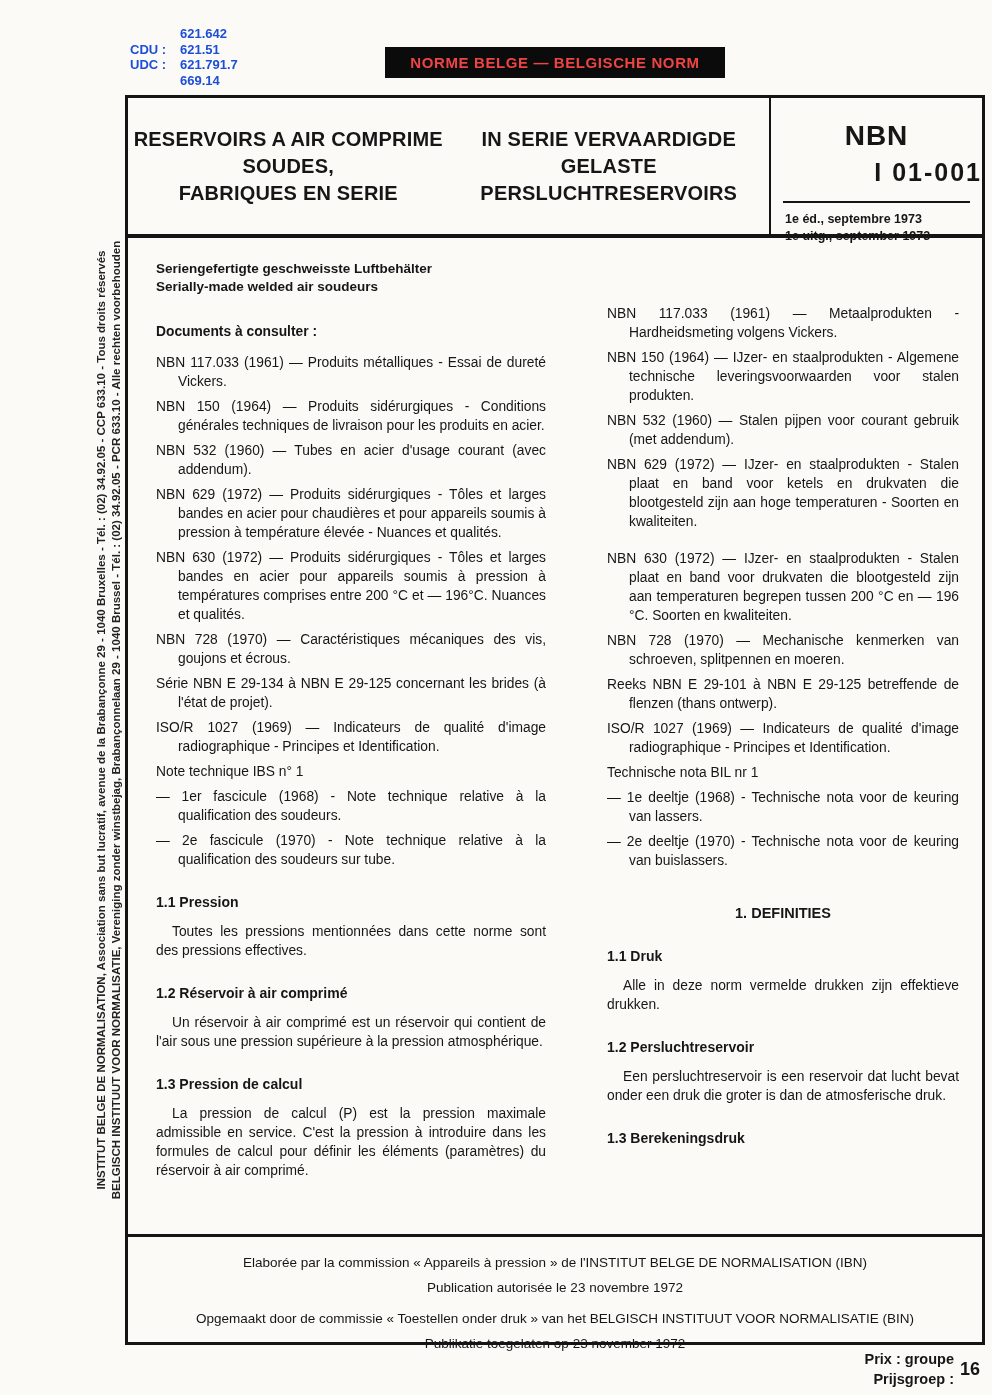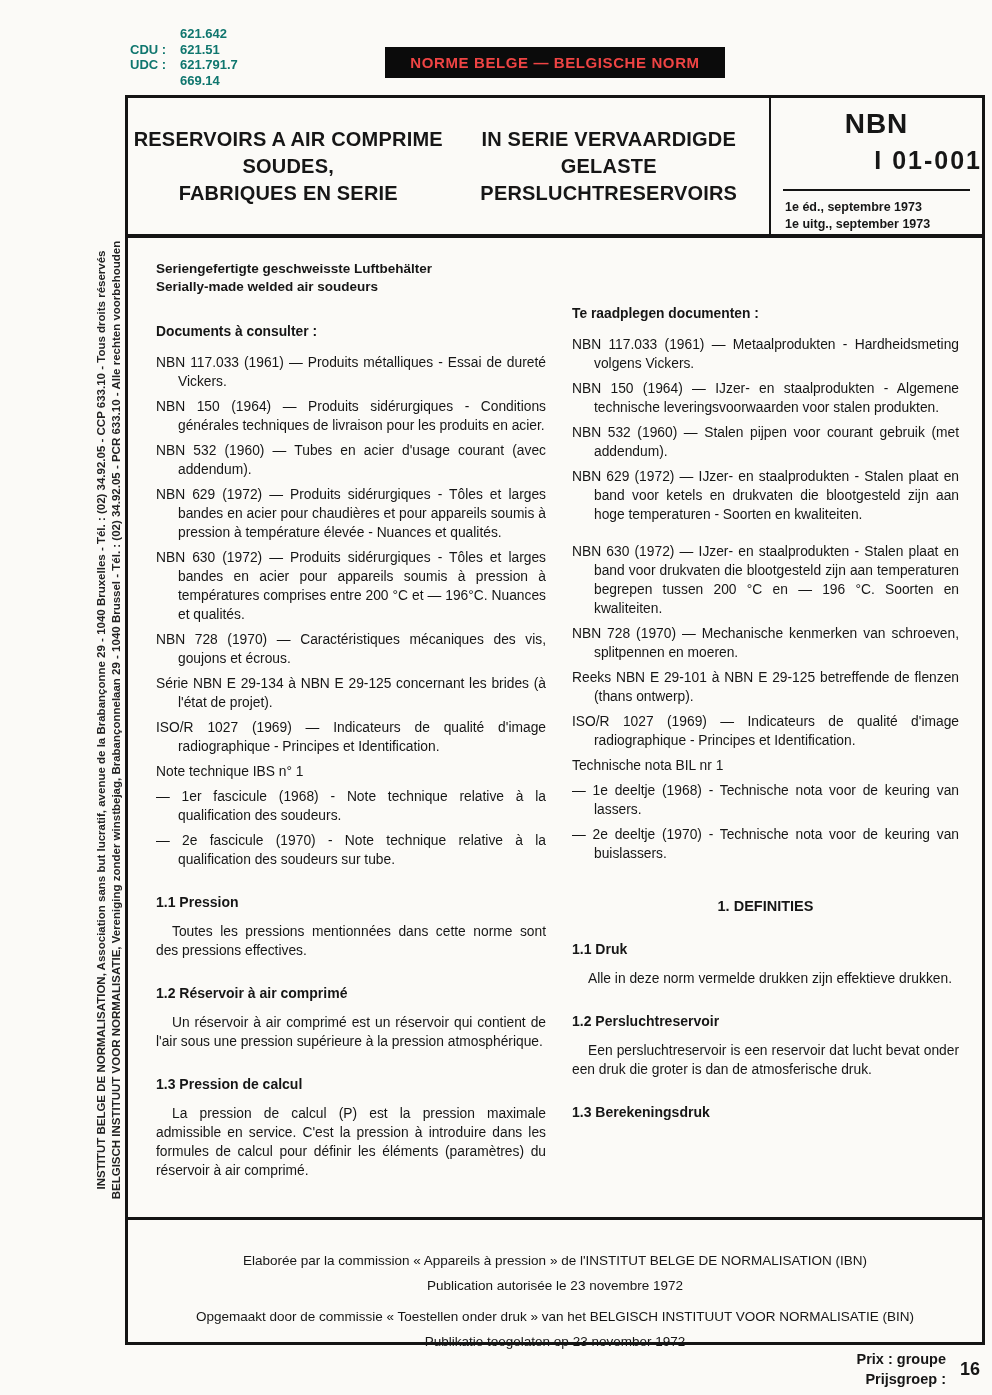--- a/index.html
+++ b/index.html
@@ -8,21 +8,21 @@
     background:#e9e7e2;
     font-family:"Liberation Sans", sans-serif;
     color:#161616;
     -webkit-font-smoothing:antialiased;
   }
   .page{
     position:relative;width:992px;height:1395px;
     background:#fbfaf7;overflow:hidden;
   }
   
-  .codes{position:absolute;left:130px;top:26px;font-size:13px;line-height:15.5px;font-weight:bold;color:#0f766e;}
+  .codes{position:absolute;left:130px;top:26px;font-size:13px;line-height:15.5px;font-weight:bold;color:#1d4ed8;}
   .code-row{display:flex;}
   .code-label{width:50px;display:inline-block;}
   .code-value{display:inline-block;}
   
   .banner{
     position:absolute;left:385px;top:47px;width:340px;height:31px;
     background:#0b0b0b;color:#ef4444;
     display:flex;align-items:center;justify-content:center;
     font-size:15px;font-weight:bold;letter-spacing:.6px;white-space:nowrap;
   }
@@ -39,48 +39,48 @@
     position:absolute;left:125px;top:95px;width:860px;height:1250px;
     border:3px solid #141414;background:#fbfaf7;box-sizing:border-box;
   }
   .header{display:flex;height:136px;border-bottom:4px solid #141414;}
   .titles{flex:1;display:flex;}
   .title-block{
     width:50%;display:flex;flex-direction:column;justify-content:center;align-items:center;
     font-size:20px;font-weight:bold;line-height:27px;text-align:center;letter-spacing:.2px;
   }
   .nbn-box{width:213px;border-left:2px solid #141414;box-sizing:border-box;display:flex;flex-direction:column;}
-  .nbn-org{font-size:28px;font-weight:bold;text-align:center;margin-top:10px;letter-spacing:1px;}
+  .nbn-org{font-size:28px;font-weight:bold;text-align:center;margin-top:22px;letter-spacing:1px;}
   .nbn-code{font-size:25px;font-weight:bold;text-align:right;margin-top:6px;letter-spacing:2px;}
   .nbn-rule{border:none;border-top:2px solid #141414;margin:14px 12px 8px 12px;width:auto;}
   .nbn-editions{font-size:12.5px;font-weight:bold;line-height:17px;padding-left:14px;}
   
-  .body-cols{display:flex;padding:22px 23px 0 28px;box-sizing:border-box;}
+  .body-cols{display:flex;padding:22px 23px 0 28px;box-sizing:border-box;gap:35px;}
   .col{width:390px;font-size:13.8px;line-height:19px;text-align:justify;}
   .col-fr{margin-right:26px;}
   .col-nl{flex:1;padding-top:44px;}
   .subtitle{font-weight:bold;font-size:13.5px;line-height:18px;margin:0 0 0 0;}
   .docs-heading{font-weight:bold;margin:26px 0 12px 0;}
   .col-nl .docs-heading{margin-top:0;}
   .doc{margin:0 0 6px 0;padding-left:22px;text-indent:-22px;}
   .gap-top{margin-top:18px;}
   .def-heading{font-weight:bold;text-align:center;font-size:14.5px;margin:34px 0 4px 0;}
   .sub{font-weight:bold;font-size:14px;margin:24px 0 10px 0;text-align:left;}
   .para{margin:0;text-indent:16px;}
   
   .footer{
-    position:absolute;left:0;right:0;bottom:0;height:125px;
+    position:absolute;left:0;right:0;bottom:0;height:108px;
     border-top:3px solid #141414;box-sizing:border-box;
-    text-align:center;font-size:13.5px;line-height:25px;padding-top:28px;
+    text-align:center;font-size:13.5px;line-height:25px;padding-top:13px;
   }
   .footer .nl1{margin-top:6px;}
   
   .price{
     position:absolute;right:12px;top:1349px;
-    display:flex;align-items:center;gap:14px;
+    display:flex;align-items:center;gap:6px;
   }
   .price-labels{text-align:right;font-size:14.5px;line-height:20px;font-weight:bold;}
   .price-value{font-size:18px;font-weight:bold;}
 </style>
 </head>
 <body>
 
 <div class="page">
 
   <div class="codes">
@@ -154,21 +154,20 @@
         <p class="doc">— 2e fascicule (1970) - Note technique relative à la qualification des soudeurs sur tube.</p>
         <h3 class="sub">1.1 Pression</h3>
         <p class="para">Toutes les pressions mentionnées dans cette norme sont des pressions effectives.</p>
         <h3 class="sub">1.2 Réservoir à air comprimé</h3>
         <p class="para">Un réservoir à air comprimé est un réservoir qui contient de l'air sous une pression supérieure à la pression atmosphérique.</p>
         <h3 class="sub">1.3 Pression de calcul</h3>
         <p class="para">La pression de calcul (P) est la pression maximale admissible en service. C'est la pression à introduire dans les formules de calcul pour définir les éléments (paramètres) du réservoir à air comprimé.</p>
       </div>
 
       <div class="col col-nl">
-        <p class="docs-heading">Te raadplegen documenten :</p>
         <p class="doc">NBN 117.033 (1961) — Metaalprodukten - Hardheidsmeting volgens Vickers.</p>
         <p class="doc">NBN 150 (1964) — IJzer- en staalprodukten - Algemene technische leveringsvoorwaarden voor stalen produkten.</p>
         <p class="doc">NBN 532 (1960) — Stalen pijpen voor courant gebruik (met addendum).</p>
         <p class="doc">NBN 629 (1972) — IJzer- en staalprodukten - Stalen plaat en band voor ketels en drukvaten die blootgesteld zijn aan hoge temperaturen - Soorten en kwaliteiten.</p>
         <p class="doc gap-top">NBN 630 (1972) — IJzer- en staalprodukten - Stalen plaat en band voor drukvaten die blootgesteld zijn aan temperaturen begrepen tussen 200 °C en — 196 °C. Soorten en kwaliteiten.</p>
         <p class="doc">NBN 728 (1970) — Mechanische kenmerken van schroeven, splitpennen en moeren.</p>
         <p class="doc">Reeks NBN E 29-101 à NBN E 29-125 betreffende de flenzen (thans ontwerp).</p>
         <p class="doc">ISO/R 1027 (1969) — Indicateurs de qualité d'image radiographique - Principes et Identification.</p>
         <p class="doc">Technische nota BIL nr 1</p>
         <p class="doc">— 1e deeltje (1968) - Technische nota voor de keuring van lassers.</p>

